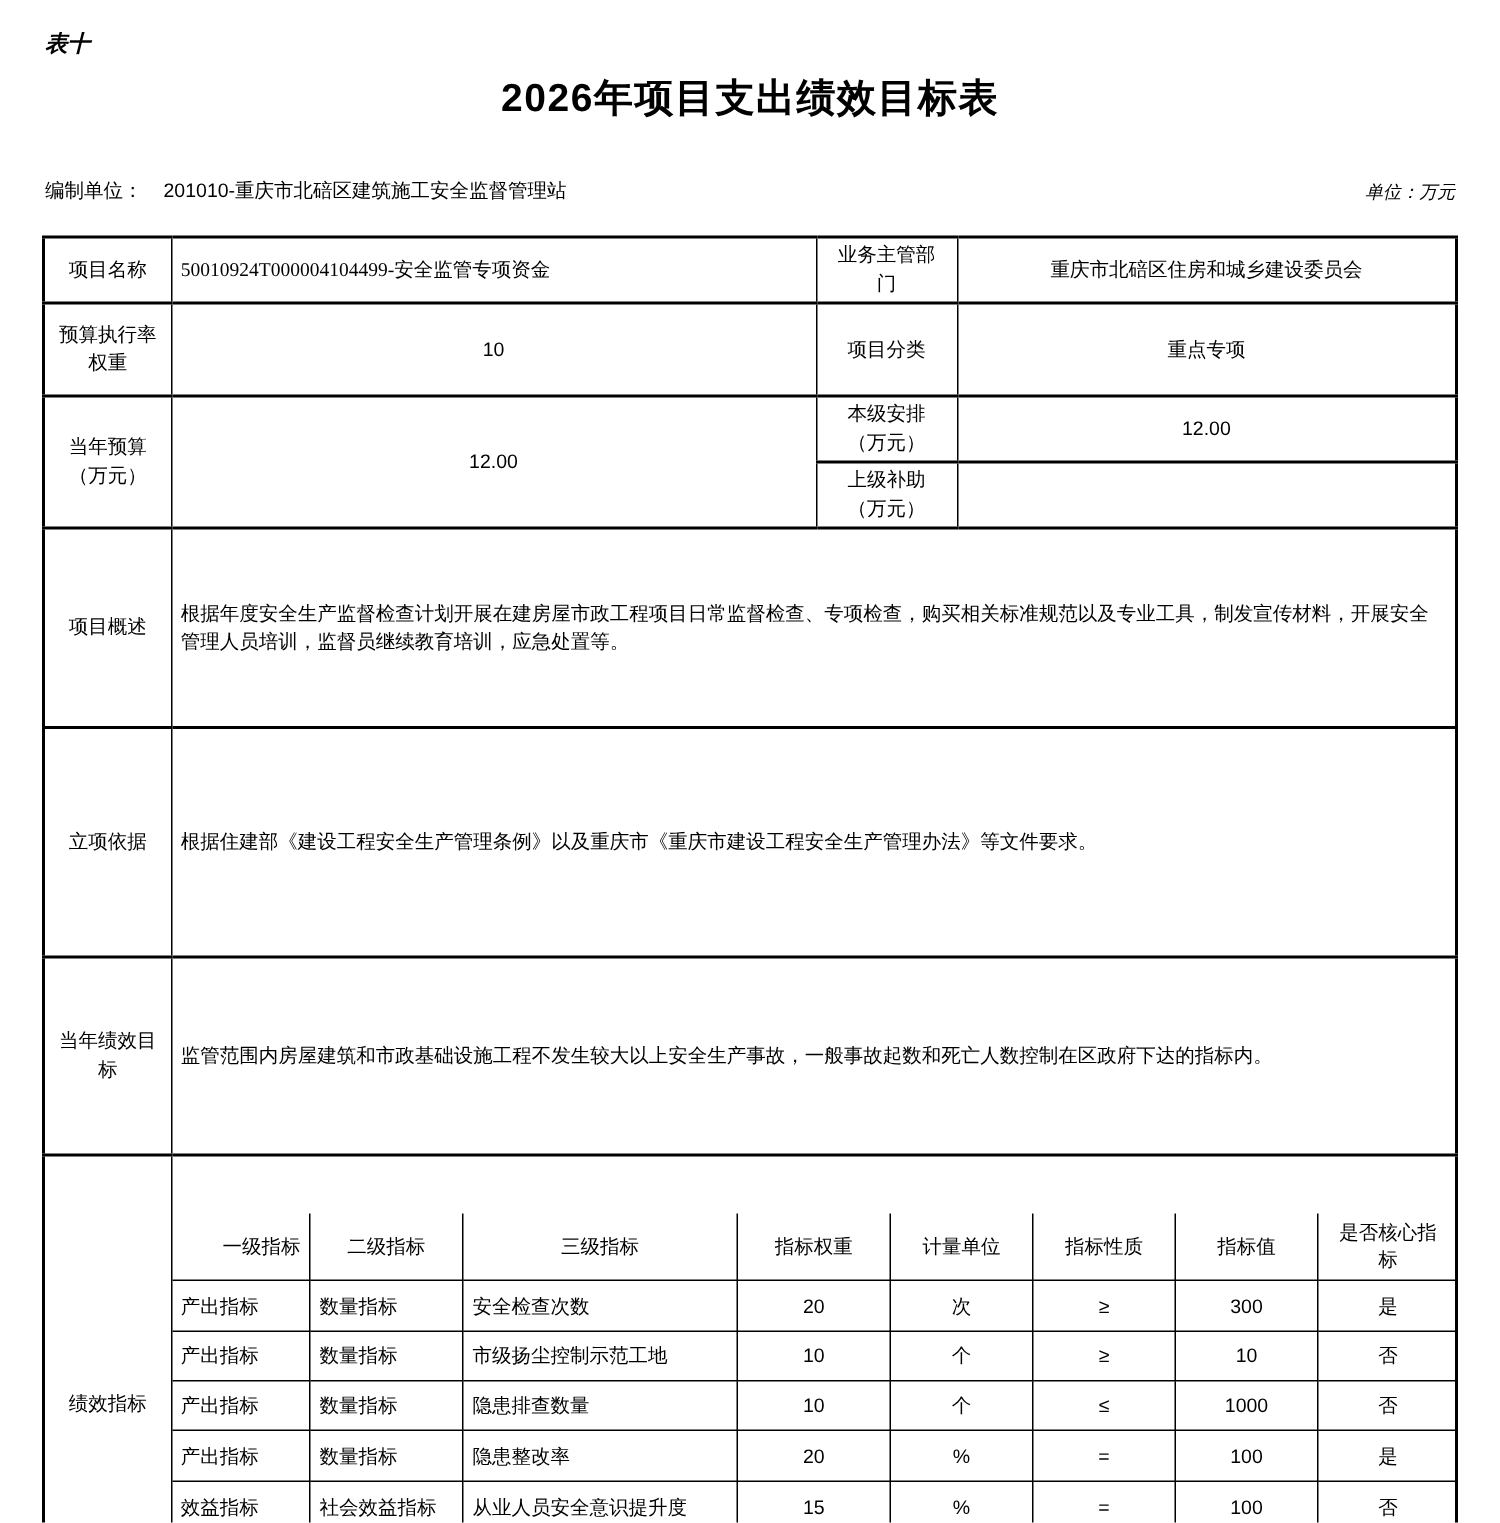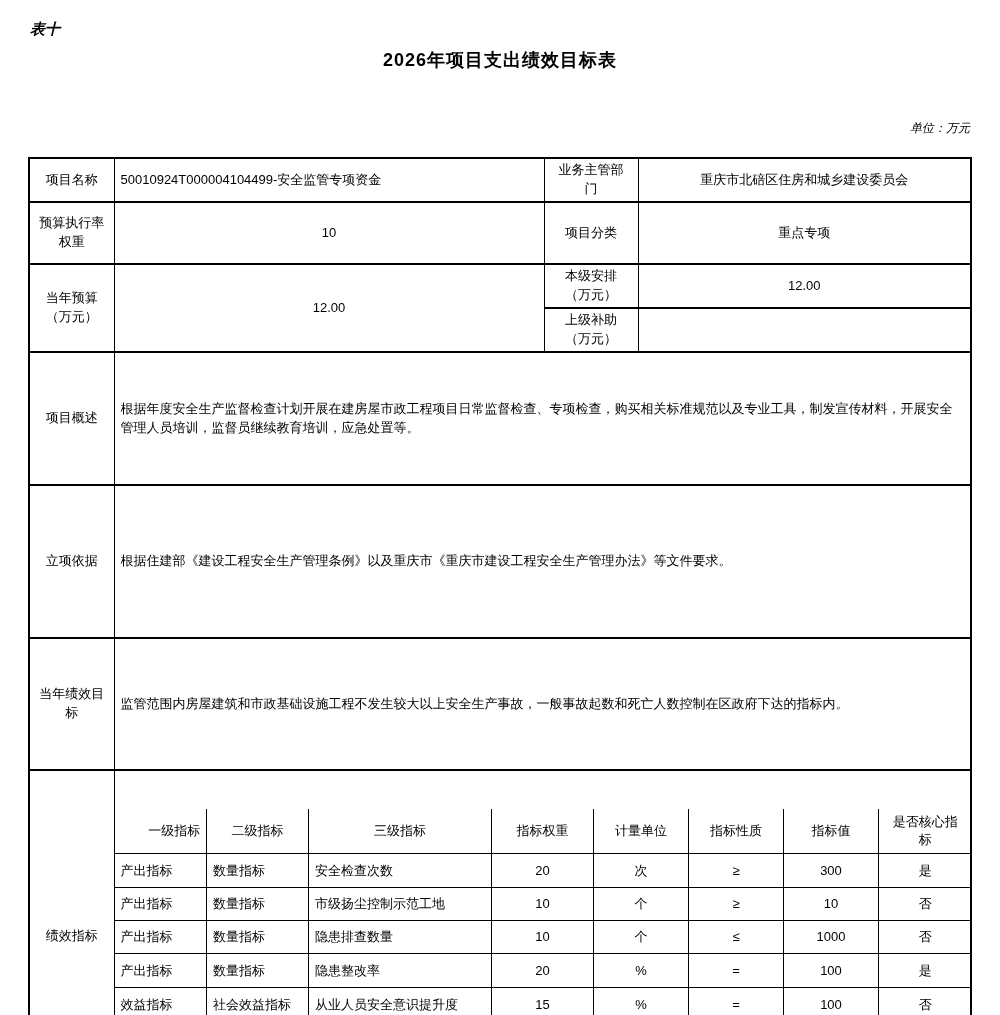--- a/index.html
+++ b/index.html
@@ -7,21 +7,21 @@
     width:1000px;height:1015px;position:relative;
     font-family:"Liberation Sans","DejaVu Sans",sans-serif;
     color:#000;font-size:13px;
   }
   .table-number{
     position:absolute;left:30px;top:20px;
     font-size:15px;font-style:italic;font-weight:bold;
   }
   .doc-title{
     position:absolute;left:0;top:48px;width:1000px;
-    text-align:center;font-size:18px;font-weight:bold;letter-spacing:1px;
+    text-align:center;font-size:26px;font-weight:bold;letter-spacing:1px;
   }
   .meta-row{
     position:absolute;left:28px;top:118px;width:942px;height:20px;
   }
   .meta-left{position:absolute;left:2px;top:0;}
   .meta-left .lbl{margin-right:14px;}
   .meta-unit{
     position:absolute;right:0;top:2px;font-style:italic;font-size:12px;
   }
   .doc-table{
@@ -29,21 +29,21 @@
     width:942px;border-collapse:collapse;table-layout:fixed;
     border:2px solid #000;
   }
   .doc-table > tbody > tr > td{
     border:1px solid #000;
     border-top-width:2px;border-bottom-width:2px;
     vertical-align:middle;padding:2px 4px;
     white-space:pre-wrap;word-break:break-all;line-height:1.45;
   }
   .tc{text-align:center;}
-  .tl{text-align:left;padding-left:6px !important;padding-right:8px !important;}
+  .tl{text-align:left;padding-left:6px !important;padding-right:8px !important;font-family:Liberation Serif, serif;}
   .ind-cell{padding:0 !important;}
   .ind-table{
     width:100%;height:255px;border-collapse:collapse;table-layout:fixed;
   }
   .ind-table td{
     border:1px solid #000;vertical-align:middle;padding:2px 4px;
     white-space:pre-wrap;word-break:break-all;line-height:1.4;
   }
   .ind-table tr > td:first-child{border-left:none;padding-left:32px;}
   .ind-table tr > td:last-child{border-right:none;}
@@ -51,20 +51,23 @@
   .ind-table tr:last-child > td{border-bottom:none;}
 </style>
 </head>
 <body>
 
 <div class="table-number">表十</div>
 
 <div class="doc-title">2026年项目支出绩效目标表</div>
 
 <div class="meta-row">
+  <div class="meta-left">
+    <span class="lbl">编制单位：</span><span>201010-重庆市北碚区建筑施工安全监督管理站</span>
+  </div>
   <div class="meta-unit">单位：万元</div>
 </div>
 
 <table class="doc-table">
   <colgroup>
     <col style="width:85px">
       <col style="width:430px">
       <col style="width:94px">
       <col style="width:333px">
   </colgroup>

